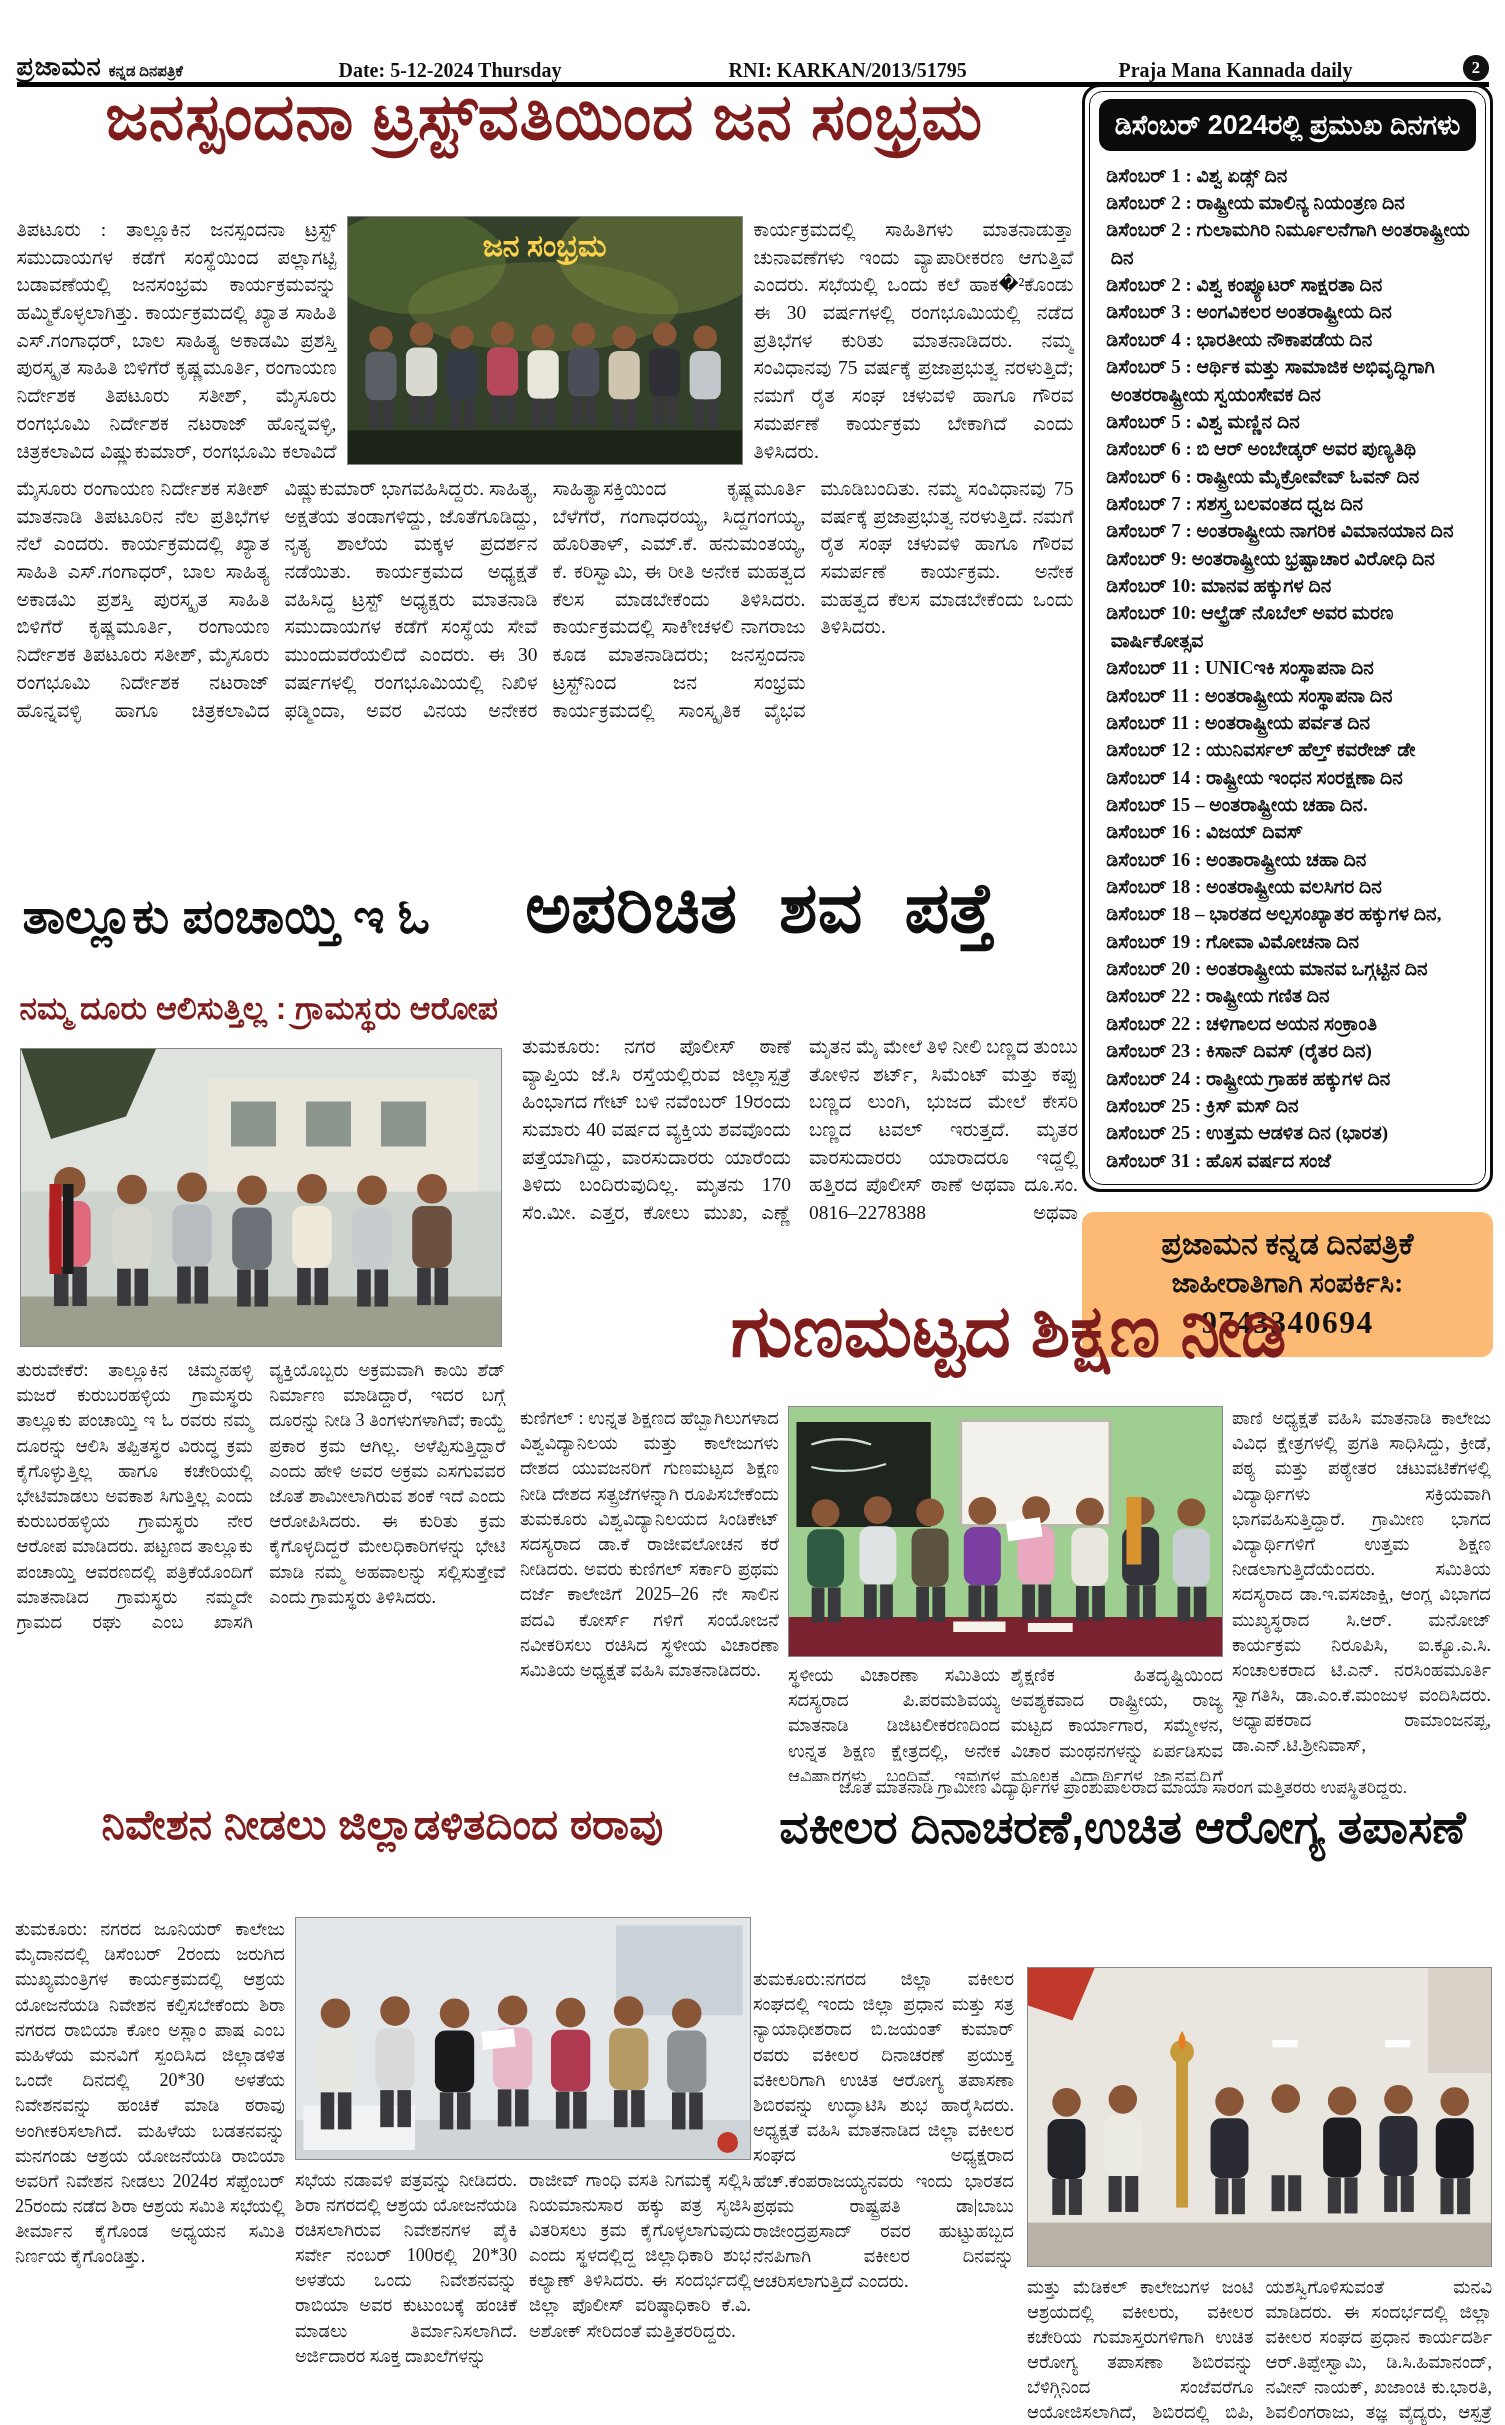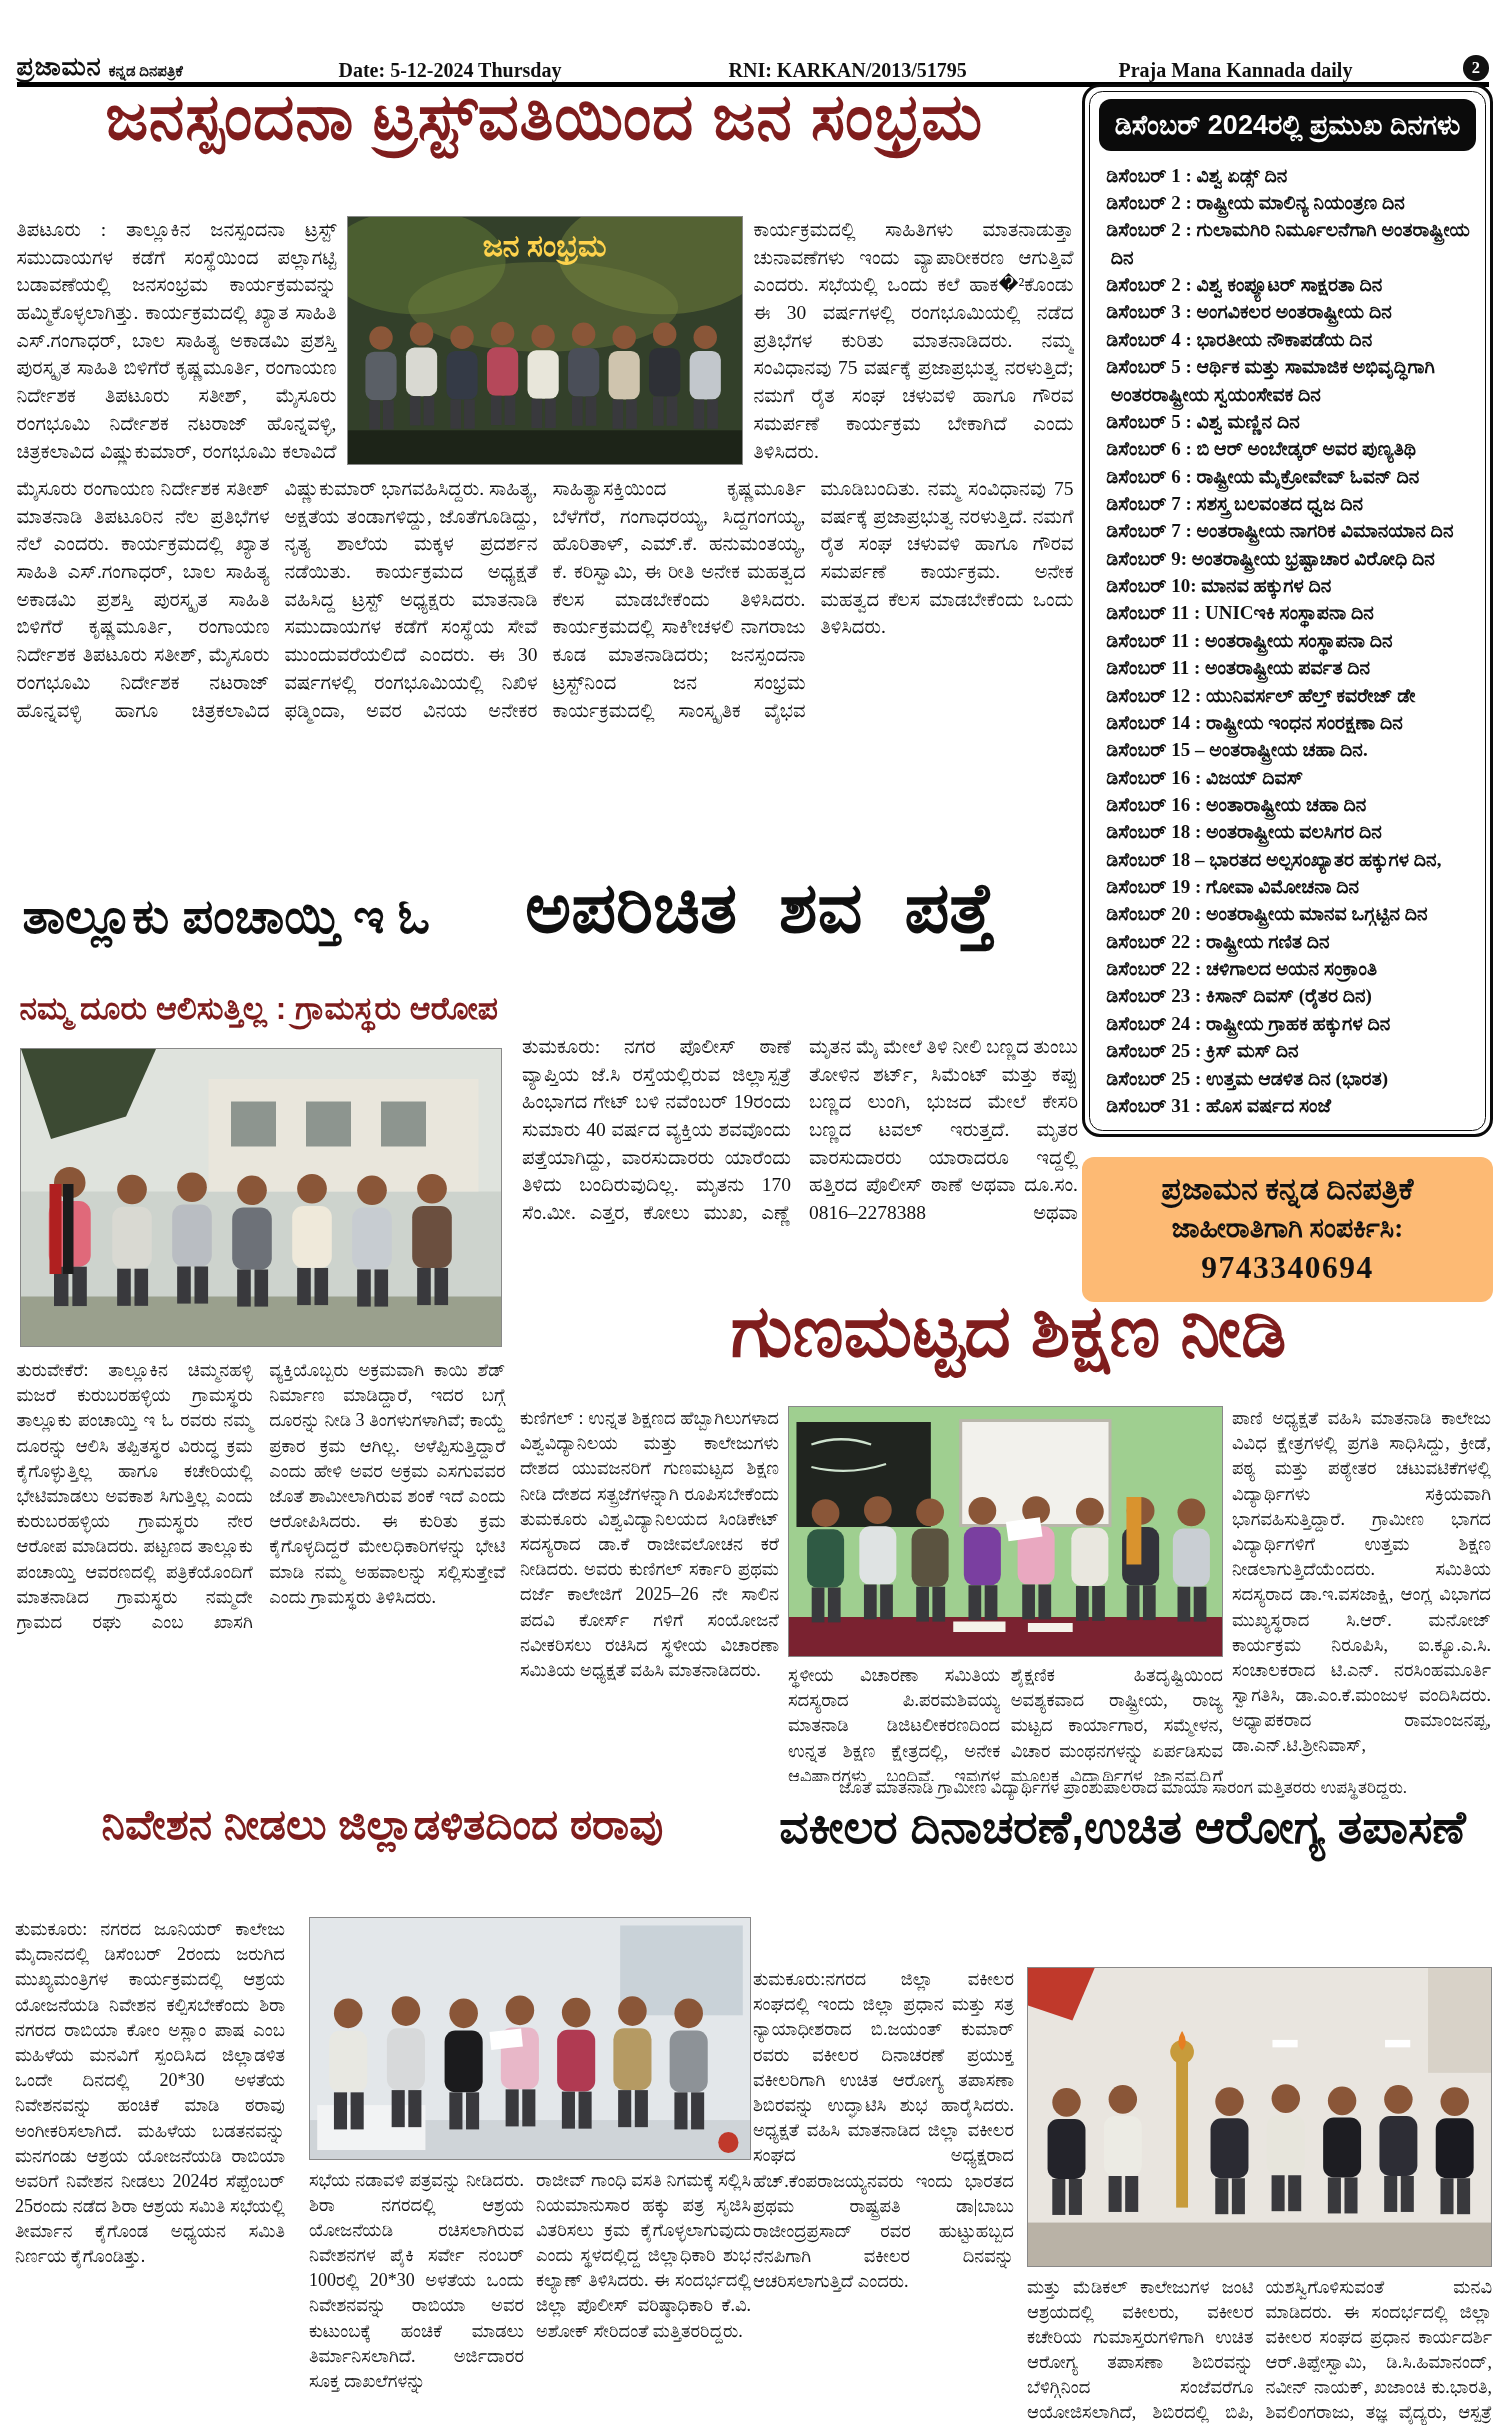--- a/index.html
+++ b/index.html
@@ -55,21 +55,21 @@
   .h3red{top:1295px;left:525px;width:967px;font-size:72px;text-align:center;line-height:1.0;}
   .a3grid{top:1406px;left:520px;width:973px;height:378px;display:flex;gap:9px;}
   .a3left{width:259px;}
   .a3center{width:435px;display:flex;flex-direction:column;gap:6px;}
   .a3right{width:259px;}
   .a3below{height:118px;display:flex;gap:10.5px;}
   .a3below .c{flex:1;}
   .a3tail{top:1778px;left:754px;width:738px;font-size:17px;text-align:center;overflow:hidden;height:22.5px;}
   
   .h4red{top:1797px;left:15px;width:735px;font-size:42px;text-align:center;line-height:1.32;}
-  .a4grid{top:1917px;left:15px;width:736px;height:492px;display:flex;gap:24px;}
+  .a4grid{top:1917px;left:15px;width:736px;height:492px;display:flex;gap:10px;}
   .a4c1{width:270px;}
   .a4right{flex:1;display:flex;flex-direction:column;gap:7.5px;}
   .a4below{flex:1;display:flex;gap:12px;}
   .a4below .c{flex:1;}
   
   .h5blk{top:1803px;left:753px;width:739px;font-size:46px;text-align:center;line-height:1.05;}
   .a5grid{top:1967px;left:753px;width:739px;height:537px;display:flex;gap:13px;}
   .a5c1{width:261px;}
   .a5right{flex:1;display:flex;flex-direction:column;gap:7.5px;}
   .a5below{flex:1;display:flex;gap:12px;}
@@ -180,20 +180,21 @@
             <div class="day-item">ಡಿಸೆಂಬರ್ 3 : ಅಂಗವಿಕಲರ ಅಂತರಾಷ್ಟ್ರೀಯ ದಿನ</div>
             <div class="day-item">ಡಿಸೆಂಬರ್ 4 : ಭಾರತೀಯ ನೌಕಾಪಡೆಯ ದಿನ</div>
             <div class="day-item">ಡಿಸೆಂಬರ್ 5 : ಆರ್ಥಿಕ ಮತ್ತು ಸಾಮಾಜಿಕ ಅಭಿವೃದ್ಧಿಗಾಗಿ ಅಂತರರಾಷ್ಟ್ರೀಯ ಸ್ವಯಂಸೇವಕ ದಿನ</div>
             <div class="day-item">ಡಿಸೆಂಬರ್ 5 : ವಿಶ್ವ ಮಣ್ಣಿನ ದಿನ</div>
             <div class="day-item">ಡಿಸೆಂಬರ್ 6 : ಬಿ ಆರ್ ಅಂಬೇಡ್ಕರ್ ಅವರ ಪುಣ್ಯತಿಥಿ</div>
             <div class="day-item">ಡಿಸೆಂಬರ್ 6 : ರಾಷ್ಟ್ರೀಯ ಮೈಕ್ರೋವೇವ್ ಓವನ್ ದಿನ</div>
             <div class="day-item">ಡಿಸೆಂಬರ್ 7 : ಸಶಸ್ತ್ರ ಬಲವಂತದ ಧ್ವಜ ದಿನ</div>
             <div class="day-item">ಡಿಸೆಂಬರ್ 7 : ಅಂತರಾಷ್ಟ್ರೀಯ ನಾಗರಿಕ ವಿಮಾನಯಾನ ದಿನ</div>
             <div class="day-item">ಡಿಸೆಂಬರ್ 9: ಅಂತರಾಷ್ಟ್ರೀಯ ಭ್ರಷ್ಟಾಚಾರ ವಿರೋಧಿ ದಿನ</div>
             <div class="day-item">ಡಿಸೆಂಬರ್ 10: ಮಾನವ ಹಕ್ಕುಗಳ ದಿನ</div>
+            <div class="day-item">ಡಿಸೆಂಬರ್ 10: ಆಲ್ಫ್ರೆಡ್ ನೊಬೆಲ್ ಅವರ ಮರಣ ವಾರ್ಷಿಕೋತ್ಸವ</div>
             <div class="day-item">ಡಿಸೆಂಬರ್ 11 : UNICಇಕಿ ಸಂಸ್ಥಾಪನಾ ದಿನ</div>
             <div class="day-item">ಡಿಸೆಂಬರ್ 11 : ಅಂತರಾಷ್ಟ್ರೀಯ ಸಂಸ್ಥಾಪನಾ ದಿನ</div>
             <div class="day-item">ಡಿಸೆಂಬರ್ 11 : ಅಂತರಾಷ್ಟ್ರೀಯ ಪರ್ವತ ದಿನ</div>
             <div class="day-item">ಡಿಸೆಂಬರ್ 12 : ಯುನಿವರ್ಸಲ್ ಹೆಲ್ತ್ ಕವರೇಜ್ ಡೇ</div>
             <div class="day-item">ಡಿಸೆಂಬರ್ 14 : ರಾಷ್ಟ್ರೀಯ ಇಂಧನ ಸಂರಕ್ಷಣಾ ದಿನ</div>
             <div class="day-item">ಡಿಸೆಂಬರ್ 15 – ಅಂತರಾಷ್ಟ್ರೀಯ ಚಹಾ ದಿನ.</div>
             <div class="day-item">ಡಿಸೆಂಬರ್ 16 : ವಿಜಯ್ ದಿವಸ್</div>
             <div class="day-item">ಡಿಸೆಂಬರ್ 16 : ಅಂತಾರಾಷ್ಟ್ರೀಯ ಚಹಾ ದಿನ</div>
             <div class="day-item">ಡಿಸೆಂಬರ್ 18 : ಅಂತರಾಷ್ಟ್ರೀಯ ವಲಸಿಗರ ದಿನ</div>
             <div class="day-item">ಡಿಸೆಂಬರ್ 18 – ಭಾರತದ ಅಲ್ಪಸಂಖ್ಯಾತರ ಹಕ್ಕುಗಳ ದಿನ,</div>

